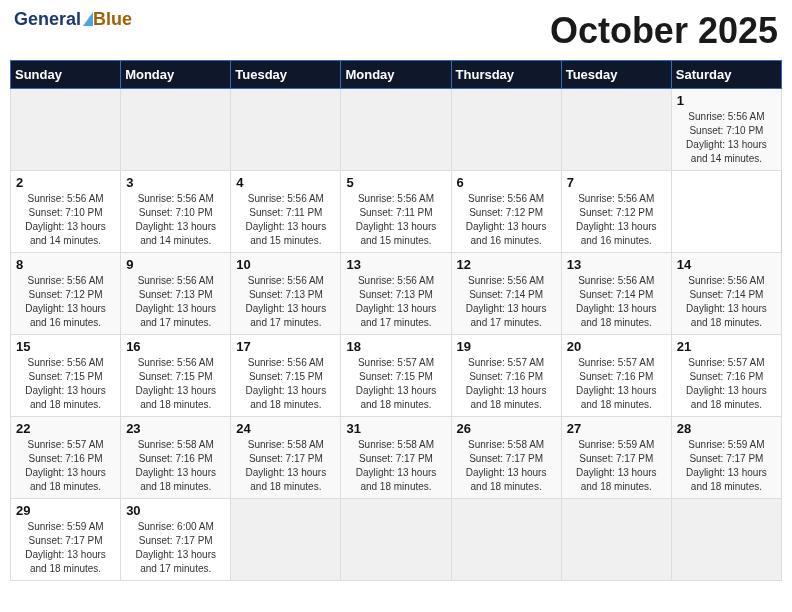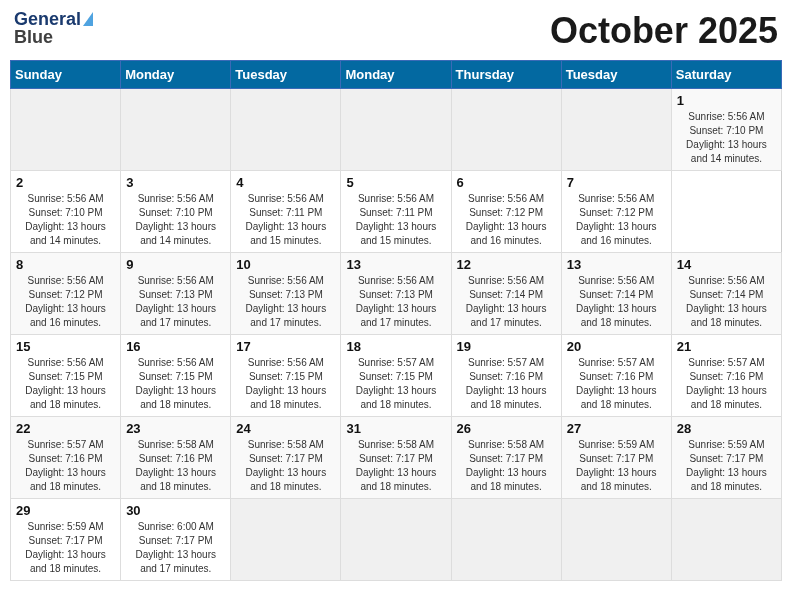--- a/index.html
+++ b/index.html
@@ -12,21 +12,21 @@
     }
     .header {
       display: flex;
       justify-content: space-between;
       align-items: flex-start;
       margin-bottom: 8px;
       padding: 0 4px;
     }
     .logo {
       display: flex;
-      flex-direction: column;
+      flex-direction: row;
       align-items: flex-start;
     }
     .logo-text {
       font-size: 18px;
       font-weight: bold;
       color: #1a3a6e;
       line-height: 1;
     }
     .logo-triangle {
       width: 0;
@@ -51,21 +51,21 @@
     .subtitle {
       font-size: 15px;
       color: #333;
     }
     .calendar {
       width: 100%;
       border-collapse: collapse;
       border: 1px solid #ccc;
     }
     .calendar th {
-      background: #0369a1;
+      background: #0f172a;
       color: #fff;
       font-size: 13px;
       font-weight: bold;
       padding: 6px 4px;
       text-align: left;
       border: 1px solid #3a6ab7;
     }
     .calendar td {
       vertical-align: top;
       border: 1px solid #ddd;
@@ -91,21 +91,21 @@
     }
     .day-info {
       font-size: 10px;
       color: #333;
       line-height: 1.4;
       text-align: center;
     }
     .empty-cell {
       background: #f0f0f0 !important;
     }
-    .logo-blue { color: #404040; }
+    .logo-blue { color: #a16207; }
   </style>
 </head>
 <body>
 
 <div class="header">
   <div class="logo">
     <div class="logo-row">
       <span class="logo-text">General</span>
       <span class="logo-triangle"></span>
     </div>

